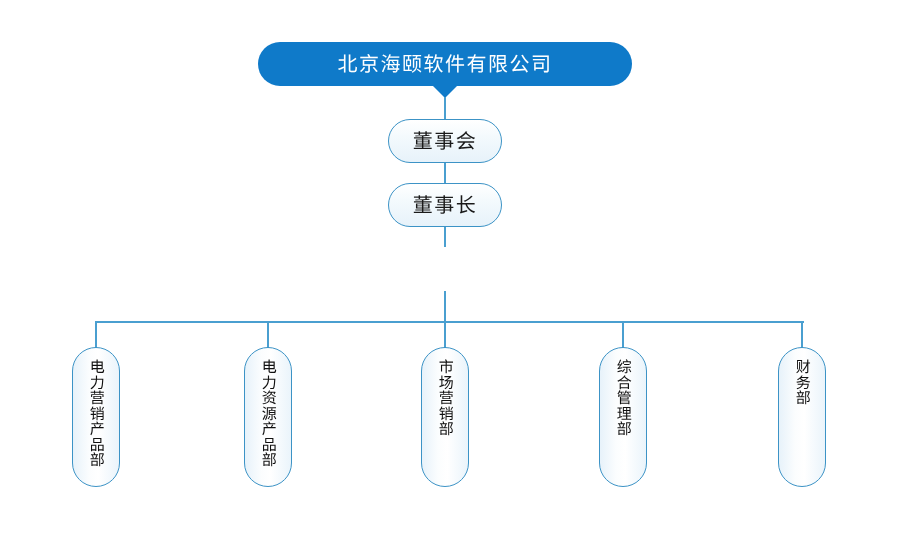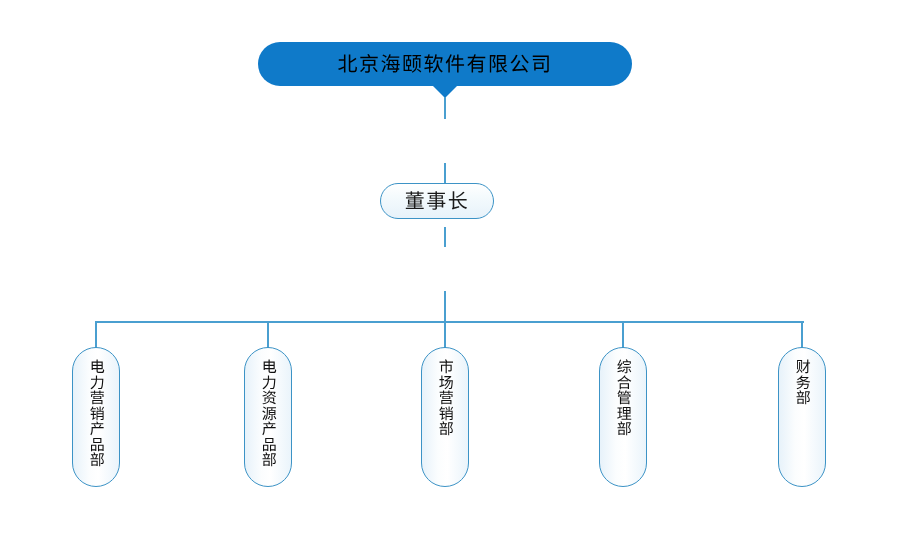--- a/index.html
+++ b/index.html
@@ -27,21 +27,21 @@
     width: 374px;
     height: 44px;
     border-radius: 22px;
     background: #0f7ac9;
     display: flex;
     align-items: center;
     justify-content: center;
     box-sizing: border-box;
   }
   .company-label {
-    color: #000000;
+    color: #ffffff;
     font-size: 20px;
     letter-spacing: 1.5px;
     line-height: 1;
     white-space: nowrap;
   }
   .company-tail {
     position: absolute;
     left: 432px;
     top: 85px;
     width: 0;
@@ -112,24 +112,27 @@
 
 <div id="chart-root">
 
   <div class="company-node">
     <span class="company-label">北京海颐软件有限公司</span>
   </div>
   <div class="company-tail"></div>
 
   <div class="vline" style="left:444px; top:97px; height:22px;"></div>
 
+  <div class="node-pill" style="left:388px; top:119px; width:114px; height:44px;">
+    <span class="node-label">董事会</span>
+  </div>
 
   <div class="vline" style="left:444px; top:163px; height:20px;"></div>
 
-  <div class="node-pill" style="left:380px; top:183px; width:114px; height:36px;">
+  <div class="node-pill" style="left:388px; top:183px; width:114px; height:44px;">
     <span class="node-label">董事长</span>
   </div>
 
   <div class="vline" style="left:444px; top:227px; height:20px;"></div>
 
 
   <div class="vline" style="left:444px; top:291px; height:31px;"></div>
   <div class="hline" style="left:96px; top:321px; width:708px;"></div>
 
   <div class="vline" style="left:95px;  top:321px; height:27px;"></div>

